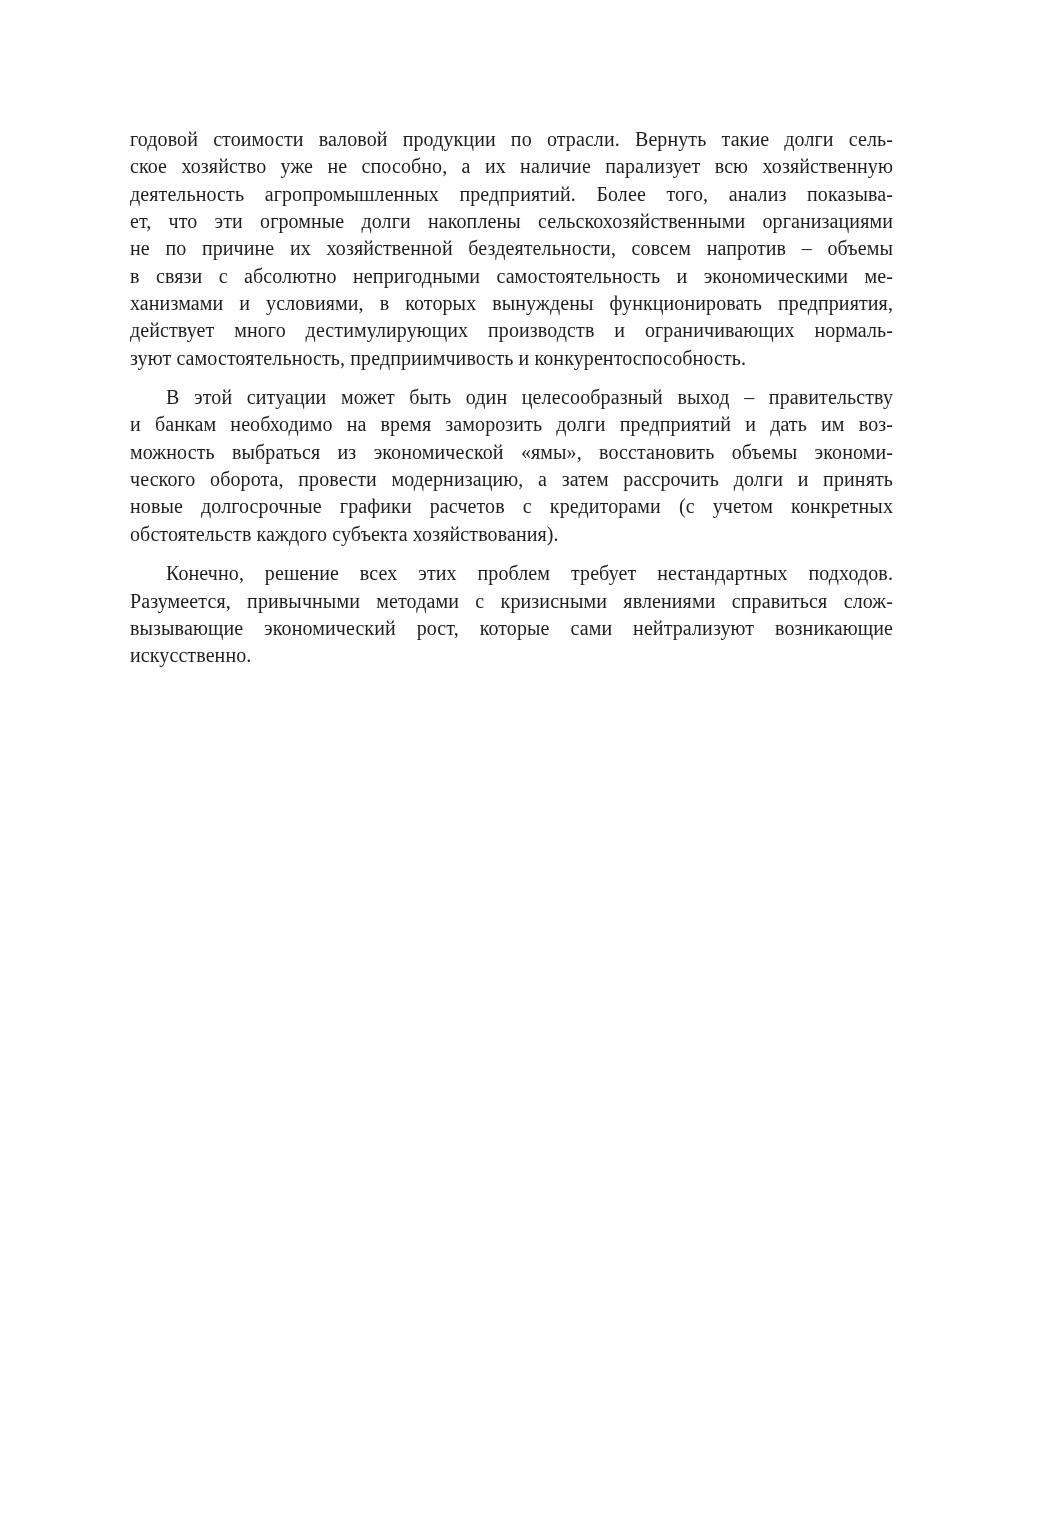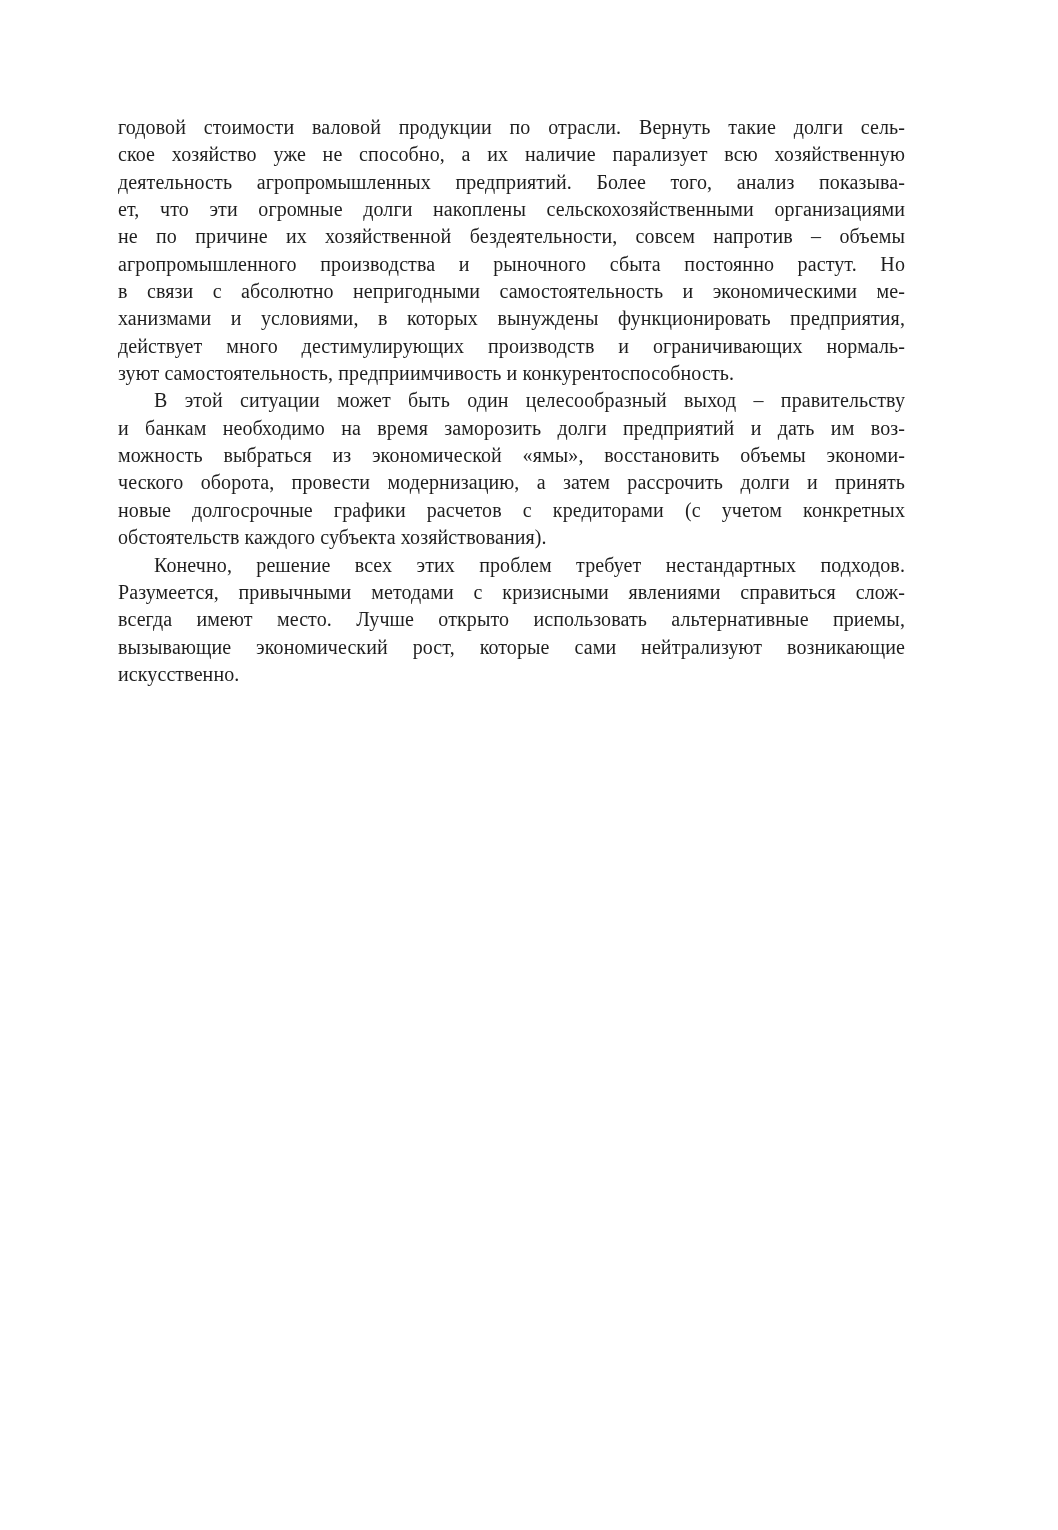--- a/index.html
+++ b/index.html
@@ -19,21 +19,21 @@
     position: absolute;
     left: 118px;
     top: 114px;
     width: 787px;
     color: #1e1e1e;
     font-size: 20px;
     line-height: 27.35px;
     letter-spacing: 0.1px;
   }
   .paragraph {
-    margin: 0;
+    margin: 12px;
     padding: 0;
   }
   .line {
     height: 27.35px;
     overflow: hidden;
     text-align: justify;
     text-align-last: justify;
   }
   .line.first-indent {
     padding-left: 36px;
@@ -46,35 +46,33 @@
 <body>
 
 <div class="page">
   <div class="text-block" style="color: rgb(30, 30, 30);">
       <div class="paragraph">
         <div class="line">годовой стоимости валовой продукции по отрасли. Вернуть такие долги сель-</div>
         <div class="line">ское хозяйство уже не способно, а их наличие парализует всю хозяйственную</div>
         <div class="line">деятельность агропромышленных предприятий. Более того, анализ показыва-</div>
         <div class="line">ет, что эти огромные долги накоплены сельскохозяйственными организациями</div>
         <div class="line">не по причине их хозяйственной бездеятельности, совсем напротив – объемы</div>
-        <div class="line">агропромышленного производства и рыночного сбыта постоянно растут. Но</div>
         <div class="line">в связи с абсолютно непригодными самостоятельность и экономическими ме-</div>
         <div class="line">ханизмами и условиями, в которых вынуждены функционировать предприятия,</div>
         <div class="line">действует много дестимулирующих производств и ограничивающих нормаль-</div>
         <div class="line para-last">зуют самостоятельность, предприимчивость и конкурентоспособность.</div>
       </div>
       <div class="paragraph">
         <div class="line first-indent">В этой ситуации может быть один целесообразный выход – правительству</div>
         <div class="line">и банкам необходимо на время заморозить долги предприятий и дать им воз-</div>
         <div class="line">можность выбраться из экономической «ямы», восстановить объемы экономи-</div>
         <div class="line">ческого оборота, провести модернизацию, а затем рассрочить долги и принять</div>
         <div class="line">новые долгосрочные графики расчетов с кредиторами (с учетом конкретных</div>
         <div class="line para-last">обстоятельств каждого субъекта хозяйствования).</div>
       </div>
       <div class="paragraph">
         <div class="line first-indent">Конечно, решение всех этих проблем требует нестандартных подходов.</div>
         <div class="line">Разумеется, привычными методами с кризисными явлениями справиться слож-</div>
-        <div class="line">всегда имеют место. Лучше открыто использовать альтернативные приемы,</div>
         <div class="line">вызывающие экономический рост, которые сами нейтрализуют возникающие</div>
         <div class="line para-last">искусственно.</div>
       </div>
     </div>
 </div>
 
 </body></html>

